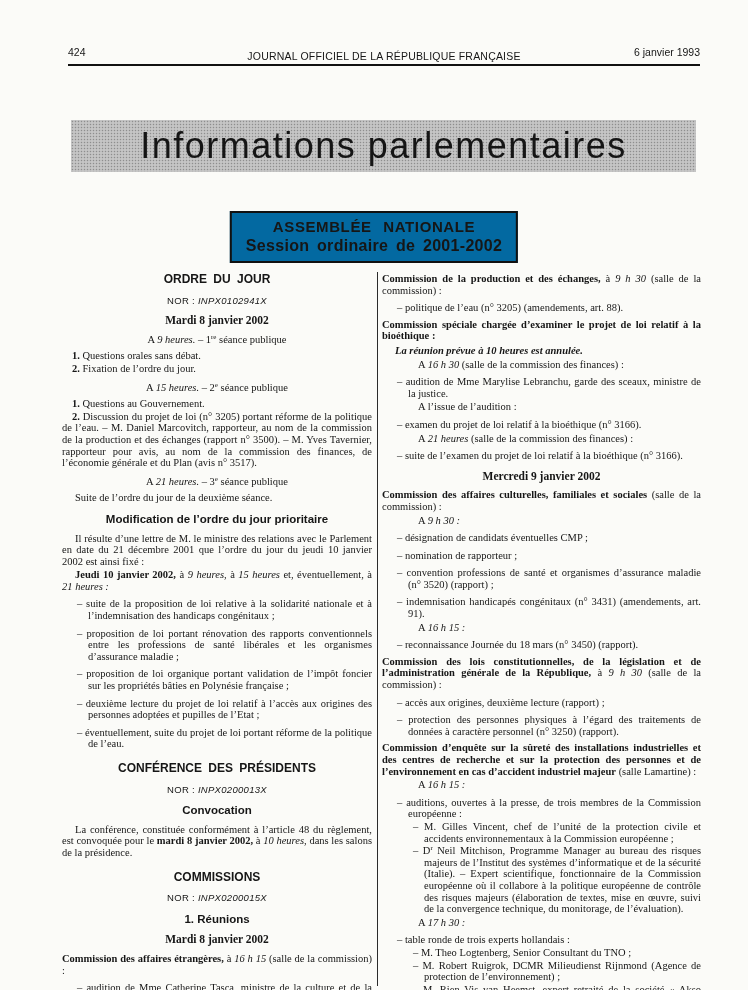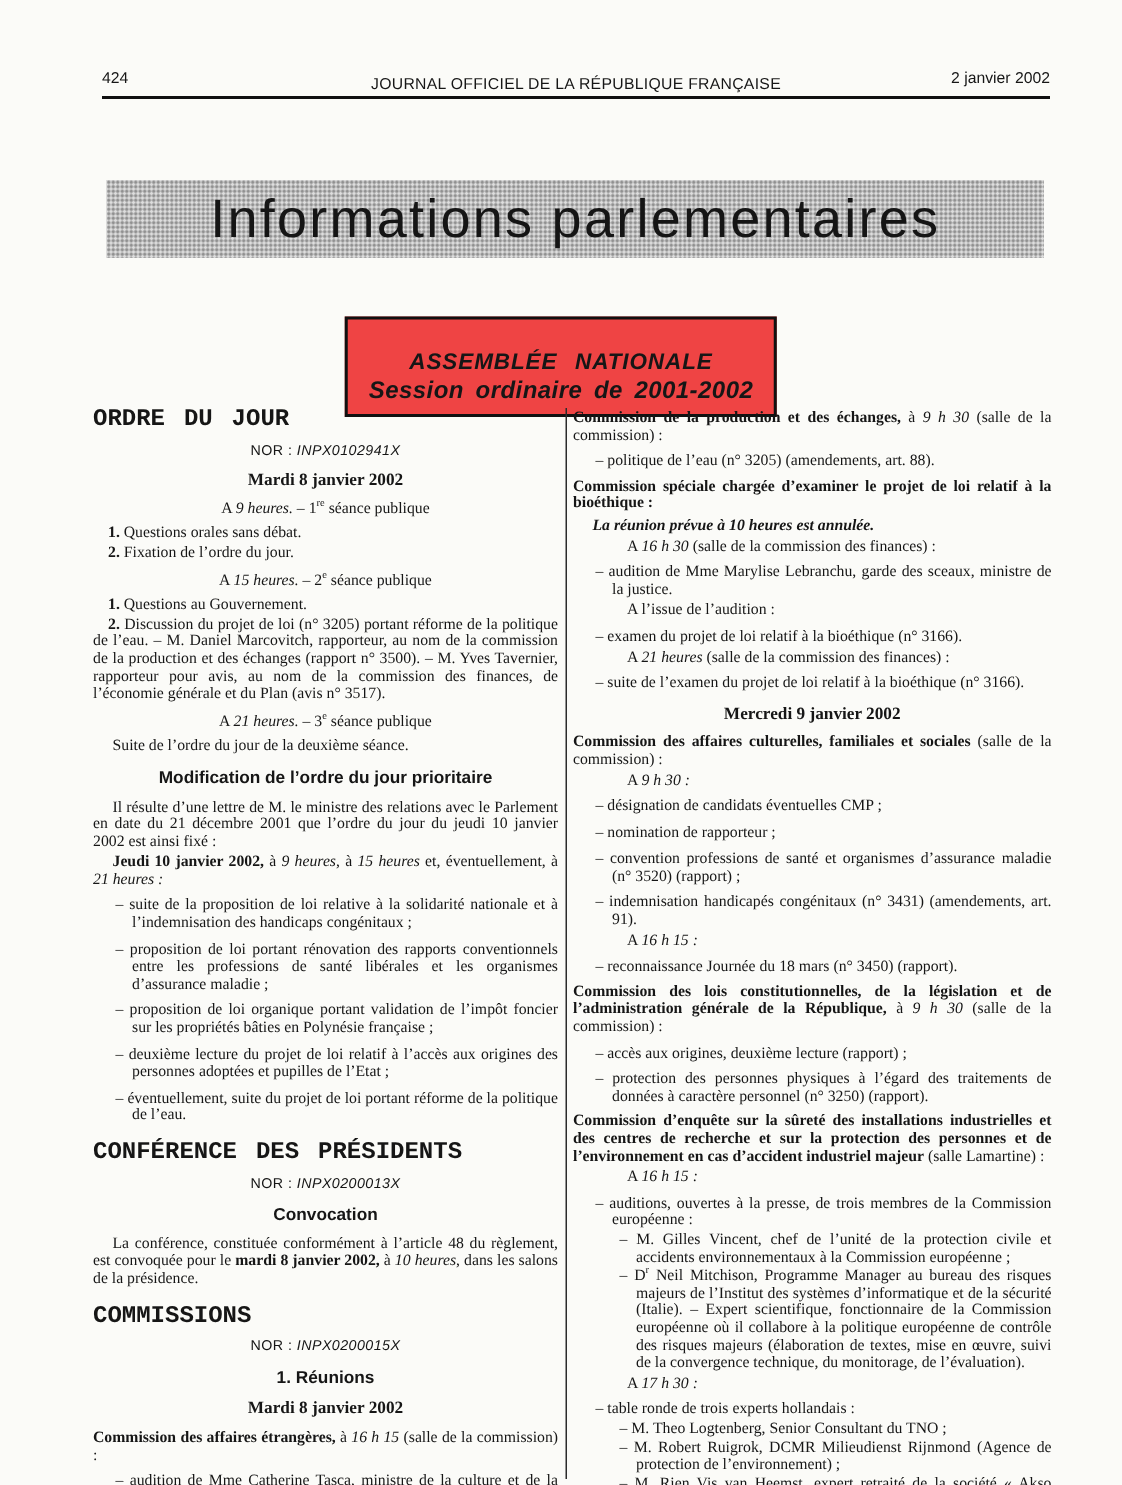--- a/index.html
+++ b/index.html
@@ -20,35 +20,35 @@
   .banner{position:absolute;top:120px;left:71px;width:625px;height:52px;
     background-color:#bcbcbc;
     background-image:radial-gradient(#8e8e8e .7px,transparent 1px),
                      radial-gradient(#dedede .7px,transparent 1px);
     background-size:3px 3px;background-position:0 0,1.5px 1.5px;
     display:flex;align-items:center;justify-content:center;}
   .banner span{font-family:"Liberation Sans","DejaVu Sans",sans-serif;
     font-size:36px;color:#151515;letter-spacing:1.5px;}
   
   .mastbox{position:absolute;top:211px;left:50%;transform:translateX(-50%);
-    border:2px solid #111;padding:20px 14px 6px;text-align:center;background:#ef4444;font-style:italic;}
+    border:2px solid #111;padding:5px 14px 6px;text-align:center;background:#0369a1;}
   .mast1{font-family:"Liberation Sans","DejaVu Sans",sans-serif;font-weight:bold;
     font-size:15px;letter-spacing:.6px;word-spacing:7px;}
   .mast2{font-family:"Liberation Sans","DejaVu Sans",sans-serif;font-weight:bold;
     font-size:16px;letter-spacing:.3px;word-spacing:3px;margin-top:2px;}
   
   .cols{position:absolute;top:268px;left:62px;right:47px;bottom:4px;
     display:flex;align-items:stretch;}
   .col{font-size:10.5px;line-height:11.6px;}
   .col-left{width:310px;}
   .col-right{width:319px;}
   .divider{width:1px;background:#2b2b2b;margin:4px 4px 0 5px;}
   
-  .h1{font-family:Liberation Mono, monospace;font-weight:bold;
-    font-size:16px;text-align:left;word-spacing:3px;margin:13px 0 9px;}
+  .h1{font-family:Liberation Sans, sans-serif;font-weight:bold;
+    font-size:12px;text-align:center;word-spacing:3px;margin:13px 0 9px;}
   .h1:first-child{margin-top:6px;}
   .nor{font-family:"Liberation Sans","DejaVu Sans",sans-serif;font-size:9.5px;
     text-align:center;margin:8px 0;letter-spacing:.3px;}
   .hdate{font-weight:bold;font-size:11.5px;text-align:center;margin:9px 0 7px;}
   .hsub{font-family:"Liberation Sans","DejaVu Sans",sans-serif;font-weight:bold;
     font-size:11.5px;text-align:center;margin:10px 0 7px;}
   .seance{text-align:center;margin:7px 0 5px;}
   p.num,p.p,p.pi,p.comm{margin:0;text-align:justify;}
   p.p{text-indent:13px;margin-top:2px;}
   p.num{text-indent:10px;margin-top:1px;}
@@ -61,21 +61,21 @@
   .s-i{font-style:italic;}
   .s-bi{font-weight:bold;font-style:italic;}
   sup{font-size:7px;line-height:0;}
 </style>
 </head>
 <body>
 
 <div class="runhead">
   <span class="pagenum">424</span>
   <span class="jtitle">JOURNAL OFFICIEL DE LA RÉPUBLIQUE FRANÇAISE</span>
-  <span class="jdate">2 janvier 2002</span>
+  <span class="jdate">6 janvier 1993</span>
 </div>
 <div class="headrule"></div>
 
 <div class="banner">
   <span>Informations parlementaires</span>
 </div>
 
 <div class="mastbox">
   <div class="mast1">ASSEMBLÉE  NATIONALE</div>
   <div class="mast2">Session ordinaire de 2001-2002</div>

